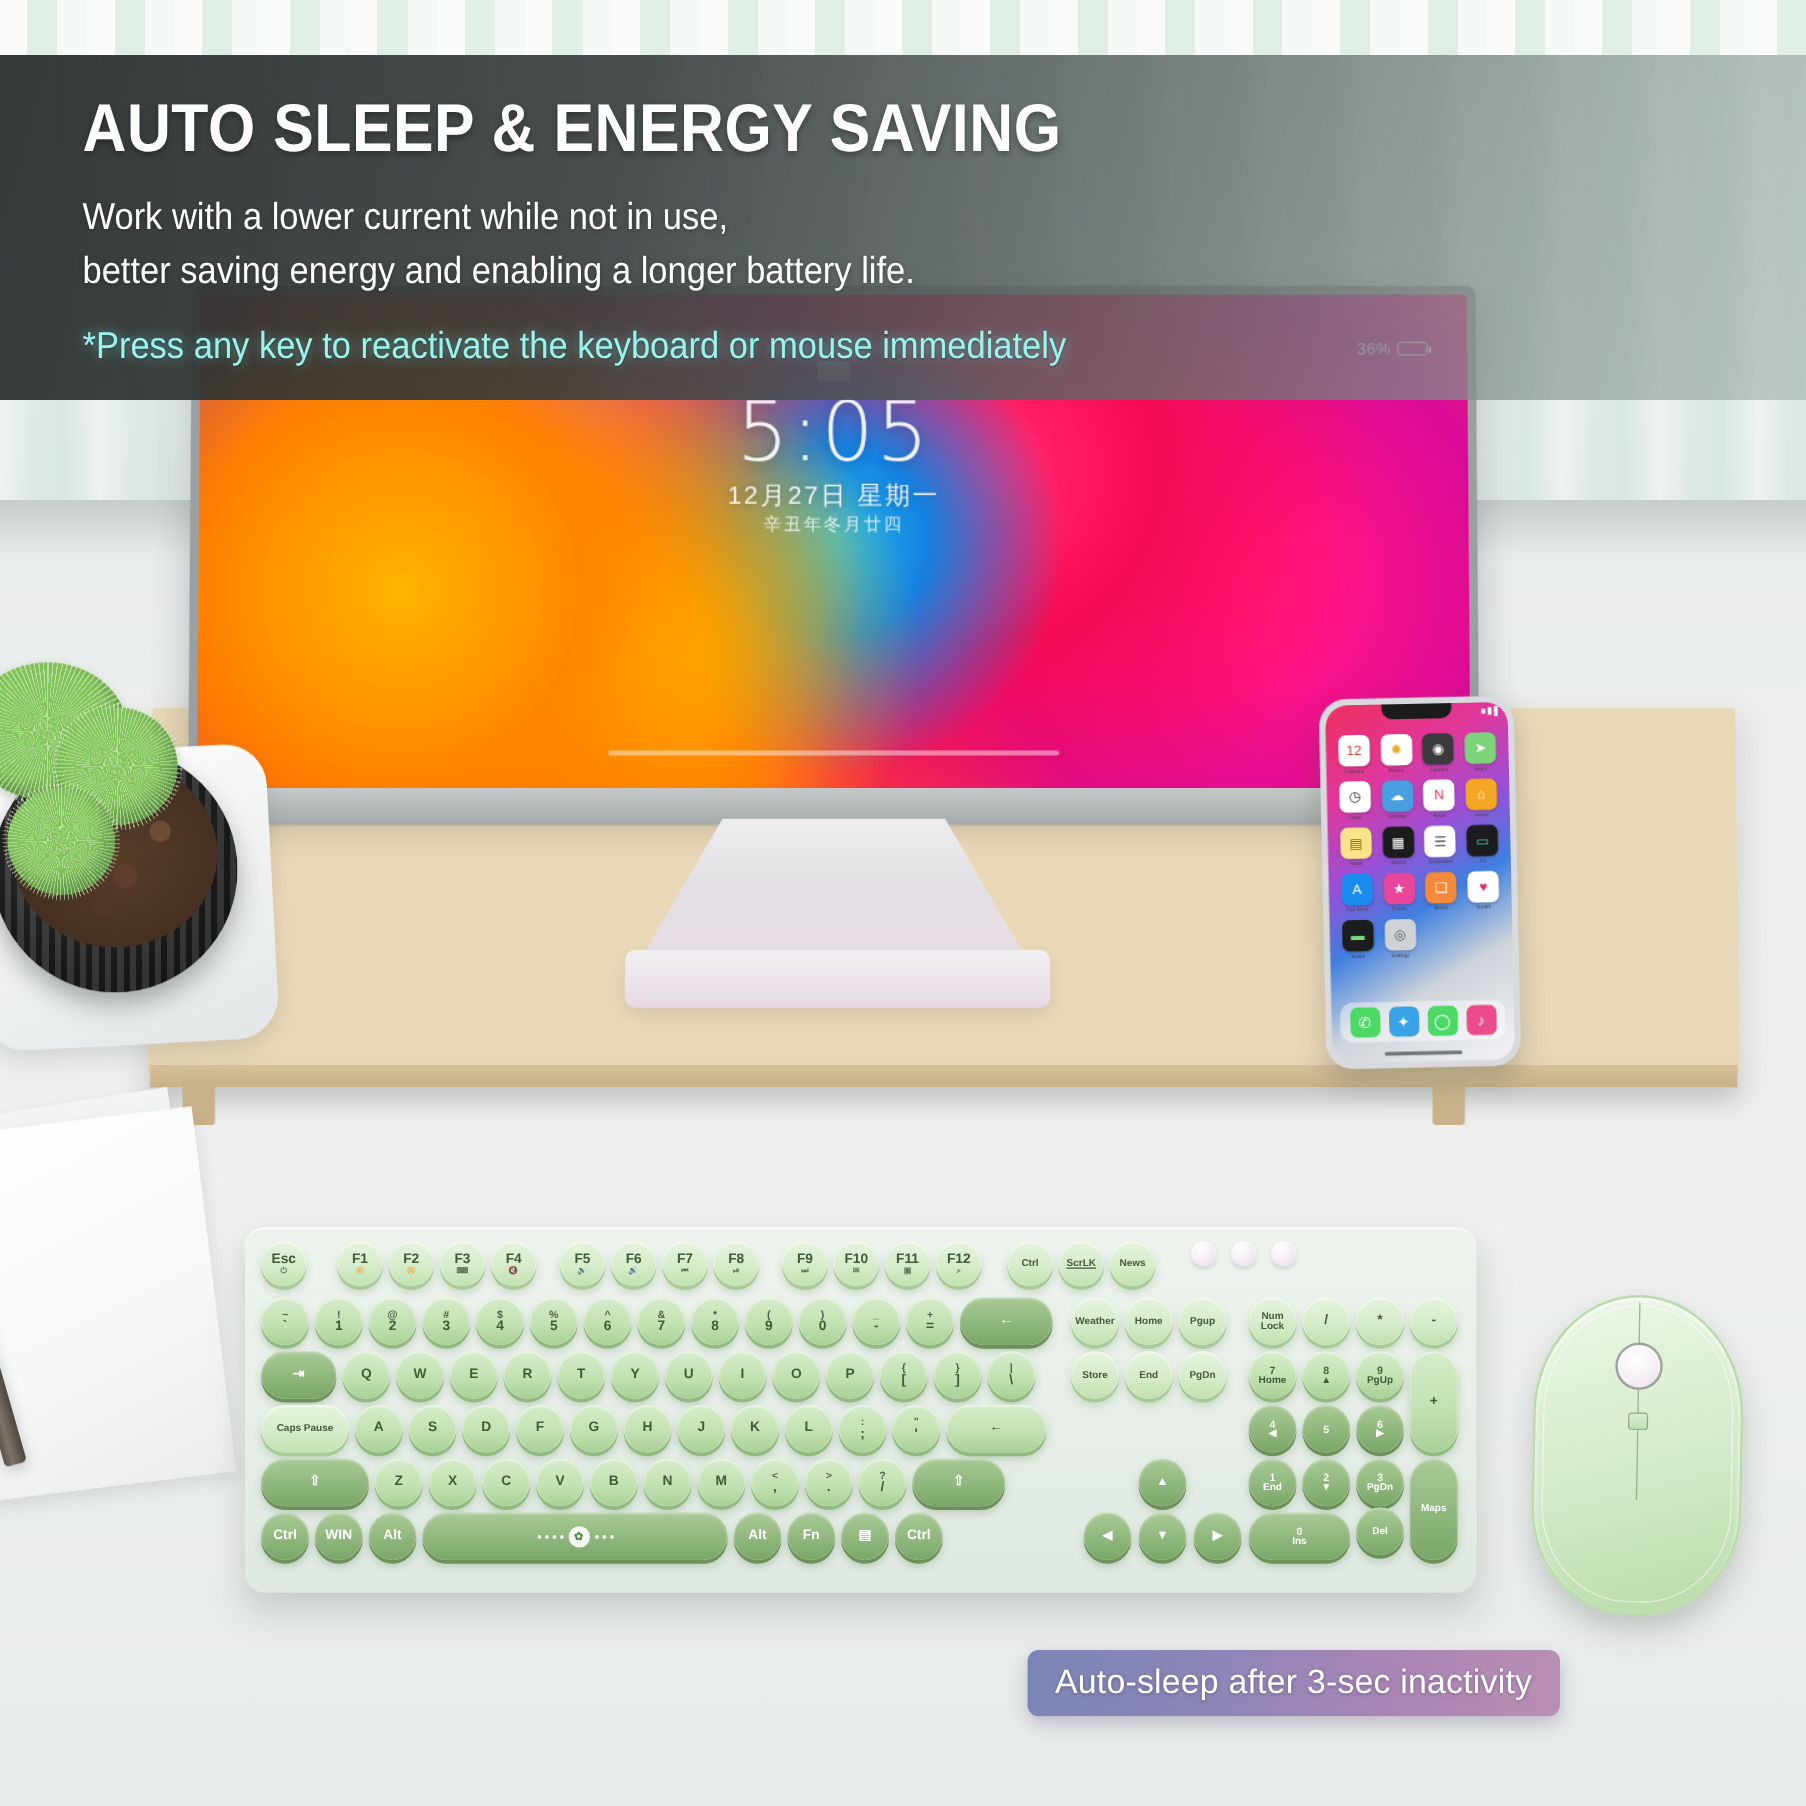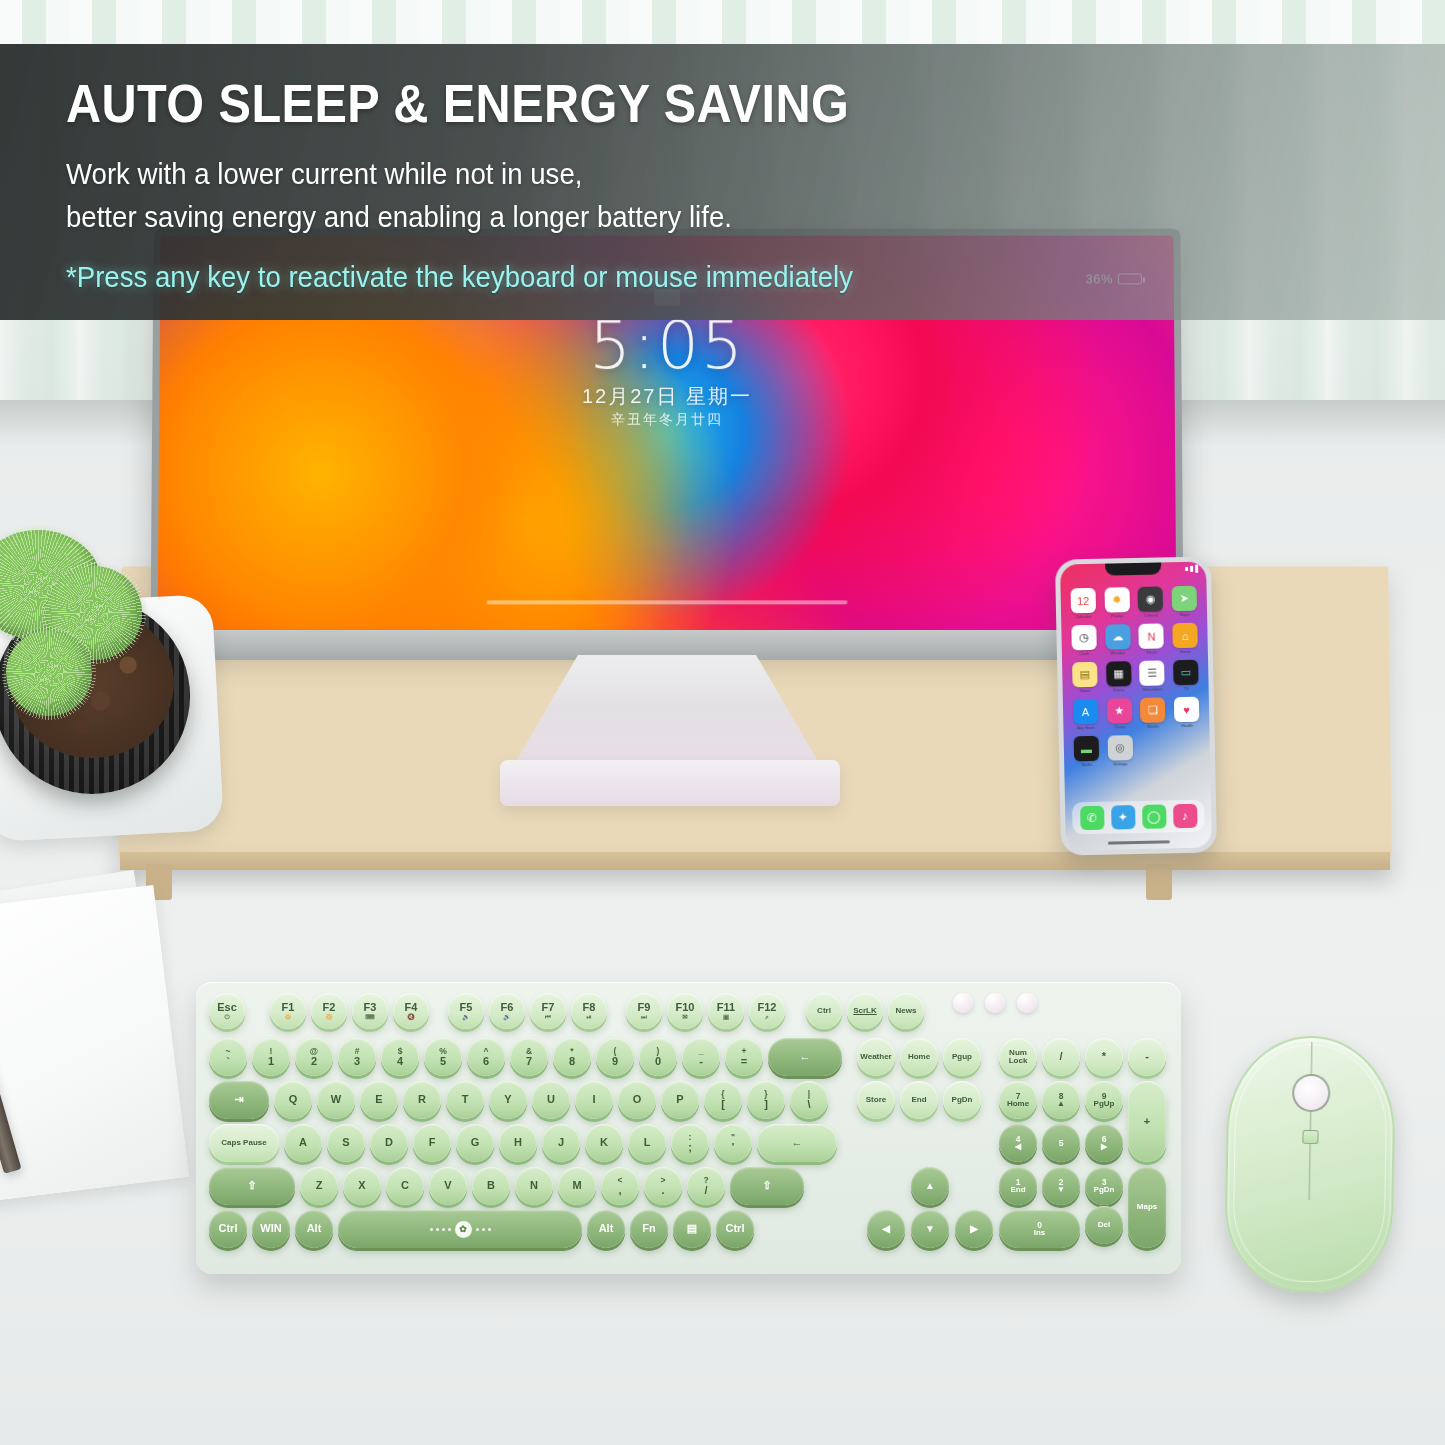--- a/index.html
+++ b/index.html
@@ -933,14 +933,15 @@
   <div class="top-strip"></div>
   <div class="banner">
     <div class="banner-inner">
       <div class="headline">AUTO SLEEP &amp; ENERGY SAVING</div>
       <div class="subline">Work with a lower current while not in use,</div>
       <div class="subline" style="margin-top:2px">better saving energy and enabling a longer battery life.</div>
       <div class="note">*Press any key to reactivate the keyboard or mouse immediately</div>
     </div>
   </div>
 
+  <div class="badge badge-2">Auto-sleep after 3-sec inactivity</div>
 
 </div>
 
 </body></html>

